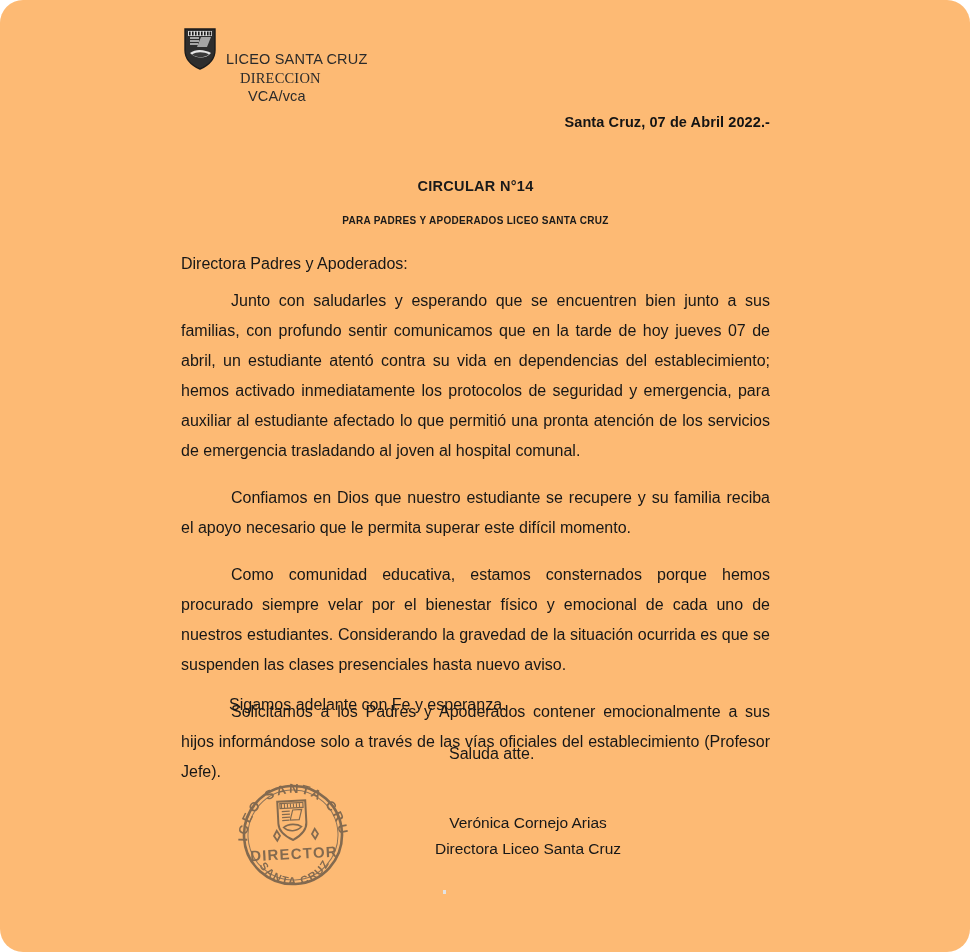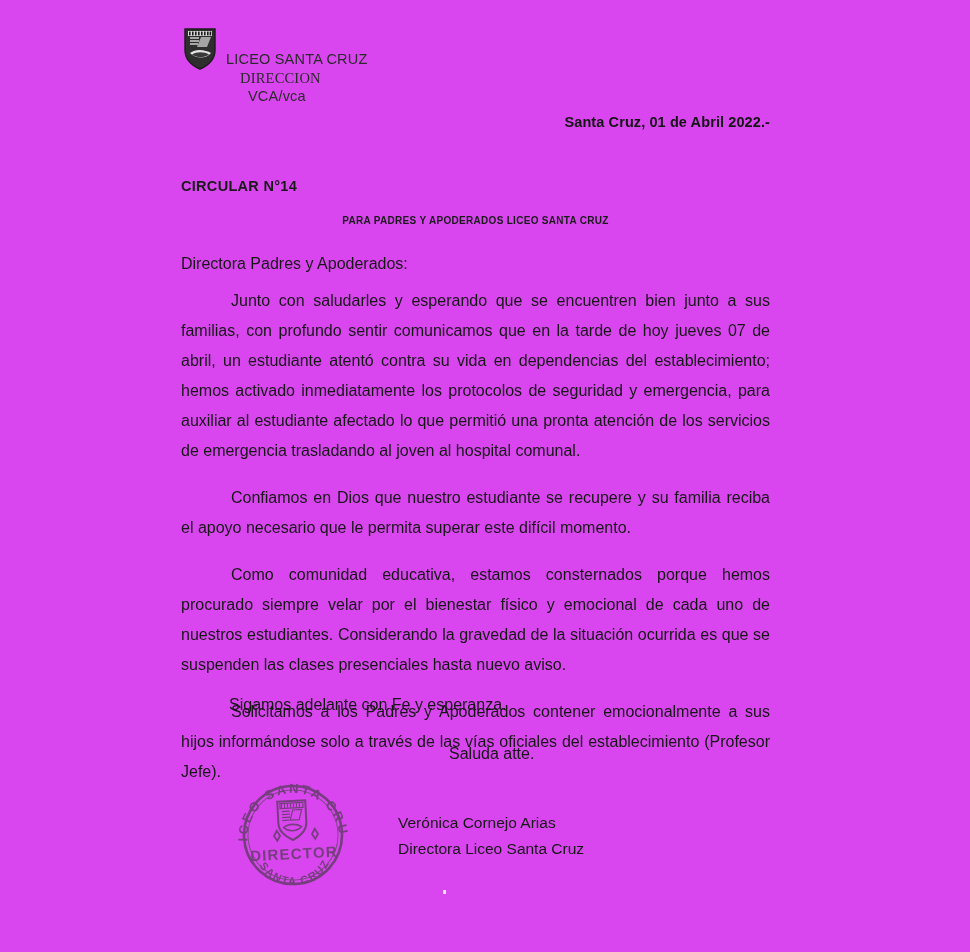--- a/index.html
+++ b/index.html
@@ -14,21 +14,22 @@
     position: relative;
     overflow: hidden;
     font-family: "Liberation Sans", "DejaVu Sans", sans-serif;
     color: #1a1a1a;
     -webkit-font-smoothing: antialiased;
   }
 
   .page {
     position: absolute;
     inset: 0;
-    background: #d946ef;
+    background: #fdba74;
+    border-radius: 23px;
   }
 
   
   .letterhead {
     position: absolute;
     left: 183px;
     top: 24px;
     display: flex;
     align-items: flex-start;
   }
@@ -63,20 +64,21 @@
     letter-spacing: 0.1px;
     color: #141414;
   }
 
   
   .circular-title {
     position: absolute;
     left: 181px;
     top: 178px;
     width: 589px;
+    text-align: center;
     font-size: 14.5px;
     font-weight: bold;
     letter-spacing: 0.3px;
   }
   .recipients-title {
     position: absolute;
     left: 181px;
     top: 215px;
     width: 589px;
     text-align: center;
@@ -129,21 +131,21 @@
     line-height: 30px;
     color: #171717;
   }
 
   
   .signature-block {
     position: absolute;
     left: 398px;
     top: 810px;
     width: 260px;
-    text-align: left;
+    text-align: center;
     font-size: 15.5px;
     line-height: 26px;
     color: #171717;
   }
 
   
   .stamp {
     position: absolute;
     left: 229px;
     top: 779px;
@@ -193,21 +195,21 @@
         <path d="M9 28.5 C14 25 22 26 26 28.5 C21 32 14 32 9 28.5 Z" fill="#3a3a3a"></path>
       </svg>
     </div>
     <div class="letterhead-lines">
       <div class="lh-1">LICEO SANTA CRUZ</div>
       <div class="lh-2">DIRECCION</div>
       <div class="lh-3">VCA/vca</div>
     </div>
   </div>
 
-  <div class="date-line">Santa Cruz, 01 de Abril 2022.-</div>
+  <div class="date-line">Santa Cruz, 07 de Abril 2022.-</div>
 
   <div class="circular-title">CIRCULAR N°14</div>
   <div class="recipients-title">PARA PADRES Y APODERADOS  LICEO SANTA CRUZ</div>
 
   <div class="greeting">Directora Padres y Apoderados:</div>
 
   <div class="body-block">
     <p class="para">Junto con saludarles y esperando que se encuentren bien junto a sus familias,  con profundo sentir comunicamos que en la tarde de hoy jueves 07 de abril, un estudiante  atentó  contra su vida en dependencias del establecimiento; hemos activado  inmediatamente los protocolos de seguridad y emergencia, para auxiliar al estudiante afectado lo que  permitió una pronta atención de los servicios de emergencia trasladando al joven al hospital comunal.</p>
     <p class="para">Confiamos en Dios que nuestro estudiante se recupere y su familia reciba el apoyo necesario que le permita superar este difícil momento.</p>
     <p class="para">Como comunidad educativa, estamos consternados porque hemos procurado siempre velar por el bienestar físico y emocional de cada uno de nuestros estudiantes. Considerando la gravedad de la situación ocurrida es que se suspenden las clases presenciales  hasta nuevo aviso.</p>

